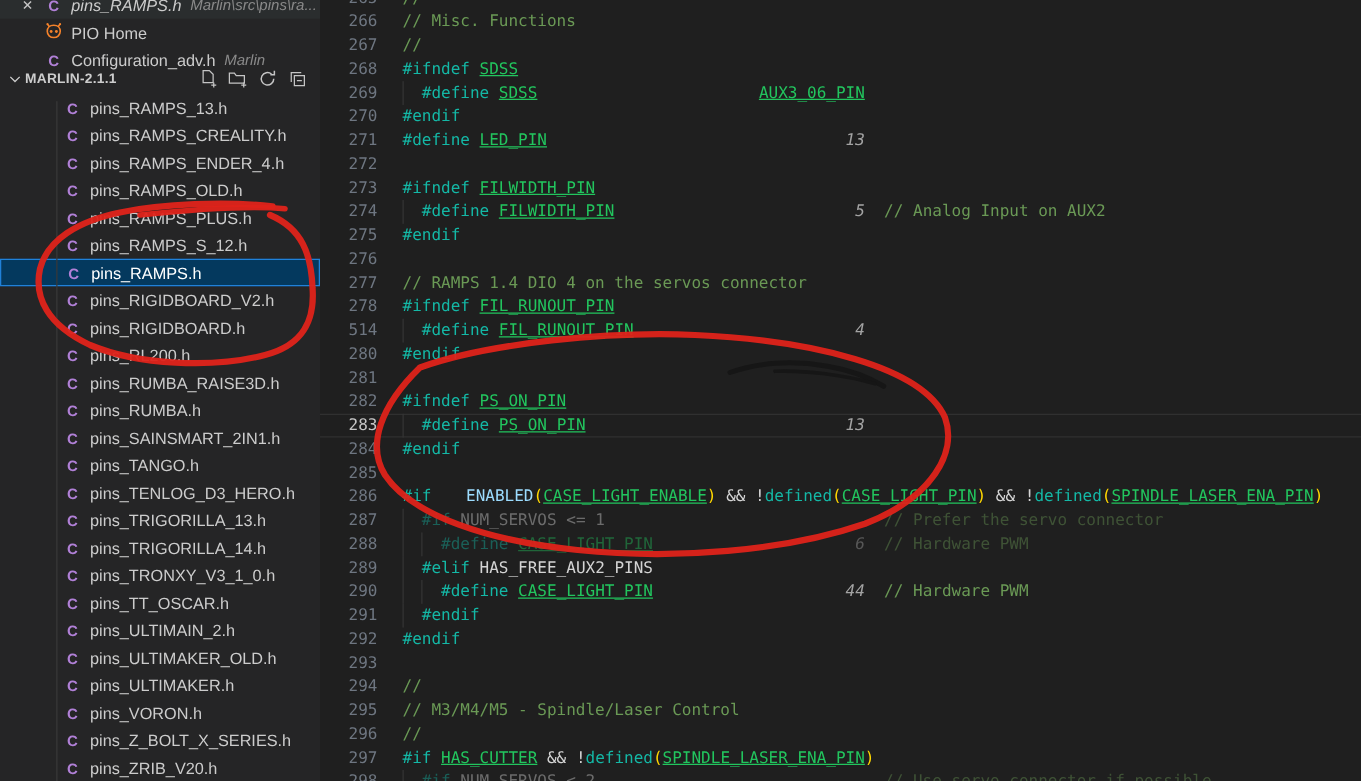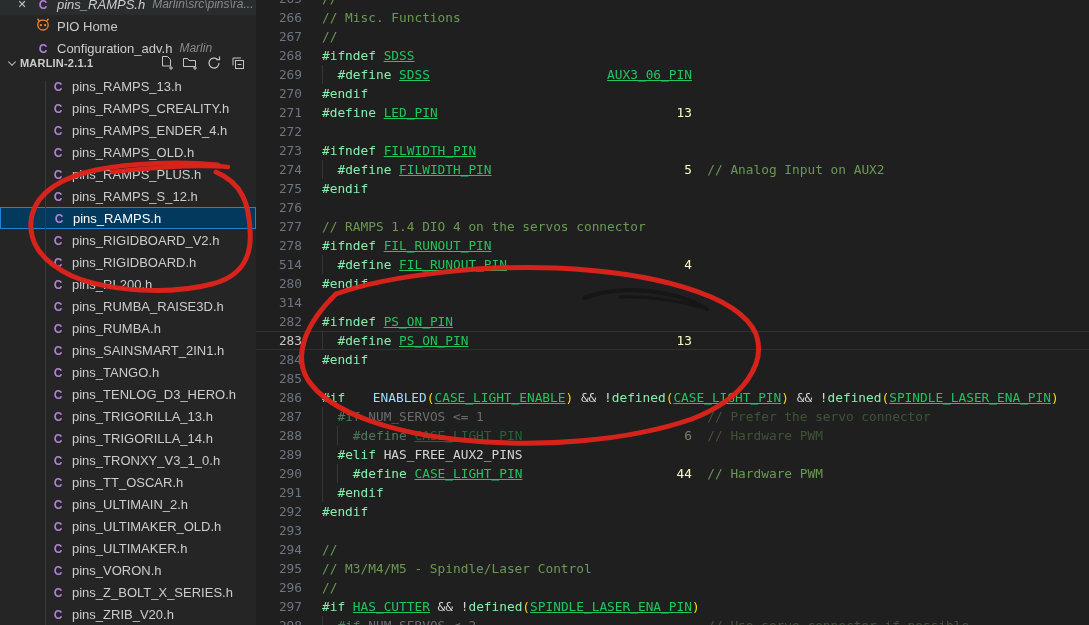--- a/index.html
+++ b/index.html
@@ -36,25 +36,25 @@
   .editor{position:absolute;left:256px;top:-11px;width:833px;}
   .cl{position:relative;height:19px;white-space:pre;font-family:"DejaVu Sans Mono",monospace;
       font-size:12.8px;line-height:19px;color:#d4d4d4;}
   .cl .ln{position:absolute;left:0;top:0;width:46px;text-align:right;color:#6e7681;}
   .cl .ct{position:absolute;left:66px;top:0;}
   .cl.active .ln{color:#c6c6c6;}
   .cl.active::before{content:"";position:absolute;left:0;right:0;top:0;bottom:0;
                      border-top:1px solid #303030;border-bottom:1px solid #303030;pointer-events:none;}
   .cl.dim .ct{opacity:.42;}
   .iguide{position:absolute;top:0;height:19px;width:1px;background:#353535;pointer-events:none;}
-  .tk-dir{color:#86efac;}
+  .tk-dir{color:#14b8a6;}
   .tk-mac{color:#22c55e;text-decoration:underline;}
   .tk-lid{color:#9cdcfe;margin-left:20px;}
   .tk-pln{color:#d4d4d4;}
-  .tk-num{color:#fef9c3;}
+  .tk-num{color:#a3a3a3;font-style:italic;}
   .tk-com{color:#6a9955;}
   .tk-par{color:#ffd700;}
 
   
   .annotations{position:absolute;left:0;top:0;z-index:10;pointer-events:none;}
 </style>
 </head>
 <body>
 
 <div class="app">
@@ -227,21 +227,21 @@
       <div class="cl"><span class="ln">271</span><span class="ct"><span class="tk-dir">#define</span><span class="tk-pln"> </span><span class="tk-mac">LED_PIN</span><span class="tk-pln">                               </span><span class="tk-num">13</span></span></div>
       <div class="cl"><span class="ln">272</span><span class="ct"></span></div>
       <div class="cl"><span class="ln">273</span><span class="ct"><span class="tk-dir">#ifndef</span><span class="tk-pln"> </span><span class="tk-mac">FILWIDTH_PIN</span></span></div>
       <div class="cl"><span class="ln">274</span><div class="iguide" style="left: calc(0ch + 66px);"></div><span class="ct"><span class="tk-pln">  </span><span class="tk-dir">#define</span><span class="tk-pln"> </span><span class="tk-mac">FILWIDTH_PIN</span><span class="tk-pln">                         </span><span class="tk-num">5</span><span class="tk-pln">  </span><span class="tk-com">// Analog Input on AUX2</span></span></div>
       <div class="cl"><span class="ln">275</span><span class="ct"><span class="tk-dir">#endif</span></span></div>
       <div class="cl"><span class="ln">276</span><span class="ct"></span></div>
       <div class="cl"><span class="ln">277</span><span class="ct"><span class="tk-com">// RAMPS 1.4 DIO 4 on the servos connector</span></span></div>
       <div class="cl"><span class="ln">278</span><span class="ct"><span class="tk-dir">#ifndef</span><span class="tk-pln"> </span><span class="tk-mac">FIL_RUNOUT_PIN</span></span></div>
       <div class="cl"><span class="ln">514</span><div class="iguide" style="left: calc(0ch + 66px);"></div><span class="ct"><span class="tk-pln">  </span><span class="tk-dir">#define</span><span class="tk-pln"> </span><span class="tk-mac">FIL_RUNOUT_PIN</span><span class="tk-pln">                       </span><span class="tk-num">4</span></span></div>
       <div class="cl"><span class="ln">280</span><span class="ct"><span class="tk-dir">#endif</span></span></div>
-      <div class="cl"><span class="ln">314</span><span class="ct"></span></div>
+      <div class="cl"><span class="ln">281</span><span class="ct"></span></div>
       <div class="cl"><span class="ln">282</span><span class="ct"><span class="tk-dir">#ifndef</span><span class="tk-pln"> </span><span class="tk-mac">PS_ON_PIN</span></span></div>
       <div class="cl active"><span class="ln">283</span><div class="iguide" style="left: calc(0ch + 66px);"></div><span class="ct"><span class="tk-pln">  </span><span class="tk-dir">#define</span><span class="tk-pln"> </span><span class="tk-mac">PS_ON_PIN</span><span class="tk-pln">                           </span><span class="tk-num">13</span></span></div>
       <div class="cl"><span class="ln">284</span><span class="ct"><span class="tk-dir">#endif</span></span></div>
       <div class="cl"><span class="ln">285</span><span class="ct"></span></div>
       <div class="cl"><span class="ln">286</span><span class="ct"><span class="tk-dir">#if</span><span class="tk-pln"> </span><span class="tk-lid">ENABLED</span><span class="tk-par">(</span><span class="tk-mac">CASE_LIGHT_ENABLE</span><span class="tk-par">)</span><span class="tk-pln"> &amp;&amp; !</span><span class="tk-dir">defined</span><span class="tk-par">(</span><span class="tk-mac">CASE_LIGHT_PIN</span><span class="tk-par">)</span><span class="tk-pln"> &amp;&amp; !</span><span class="tk-dir">defined</span><span class="tk-par">(</span><span class="tk-mac">SPINDLE_LASER_ENA_PIN</span><span class="tk-par">)</span></span></div>
       <div class="cl dim"><span class="ln">287</span><div class="iguide" style="left: calc(0ch + 66px);"></div><span class="ct"><span class="tk-pln">  </span><span class="tk-dir">#if</span><span class="tk-pln"> NUM_SERVOS &lt;= 1</span><span class="tk-pln">                             </span><span class="tk-com">// Prefer the servo connector</span></span></div>
       <div class="cl dim"><span class="ln">288</span><div class="iguide" style="left: calc(0ch + 66px);"></div><div class="iguide" style="left: calc(2ch + 66px);"></div><span class="ct"><span class="tk-pln">    </span><span class="tk-dir">#define</span><span class="tk-pln"> </span><span class="tk-mac">CASE_LIGHT_PIN</span><span class="tk-pln">                     </span><span class="tk-num">6</span><span class="tk-pln">  </span><span class="tk-com">// Hardware PWM</span></span></div>
       <div class="cl"><span class="ln">289</span><div class="iguide" style="left: calc(0ch + 66px);"></div><span class="ct"><span class="tk-pln">  </span><span class="tk-dir">#elif</span><span class="tk-pln"> HAS_FREE_AUX2_PINS</span></span></div>
       <div class="cl"><span class="ln">290</span><div class="iguide" style="left: calc(0ch + 66px);"></div><div class="iguide" style="left: calc(2ch + 66px);"></div><span class="ct"><span class="tk-pln">    </span><span class="tk-dir">#define</span><span class="tk-pln"> </span><span class="tk-mac">CASE_LIGHT_PIN</span><span class="tk-pln">                    </span><span class="tk-num">44</span><span class="tk-pln">  </span><span class="tk-com">// Hardware PWM</span></span></div>
       <div class="cl"><span class="ln">291</span><div class="iguide" style="left: calc(0ch + 66px);"></div><span class="ct"><span class="tk-pln">  </span><span class="tk-dir">#endif</span></span></div>

